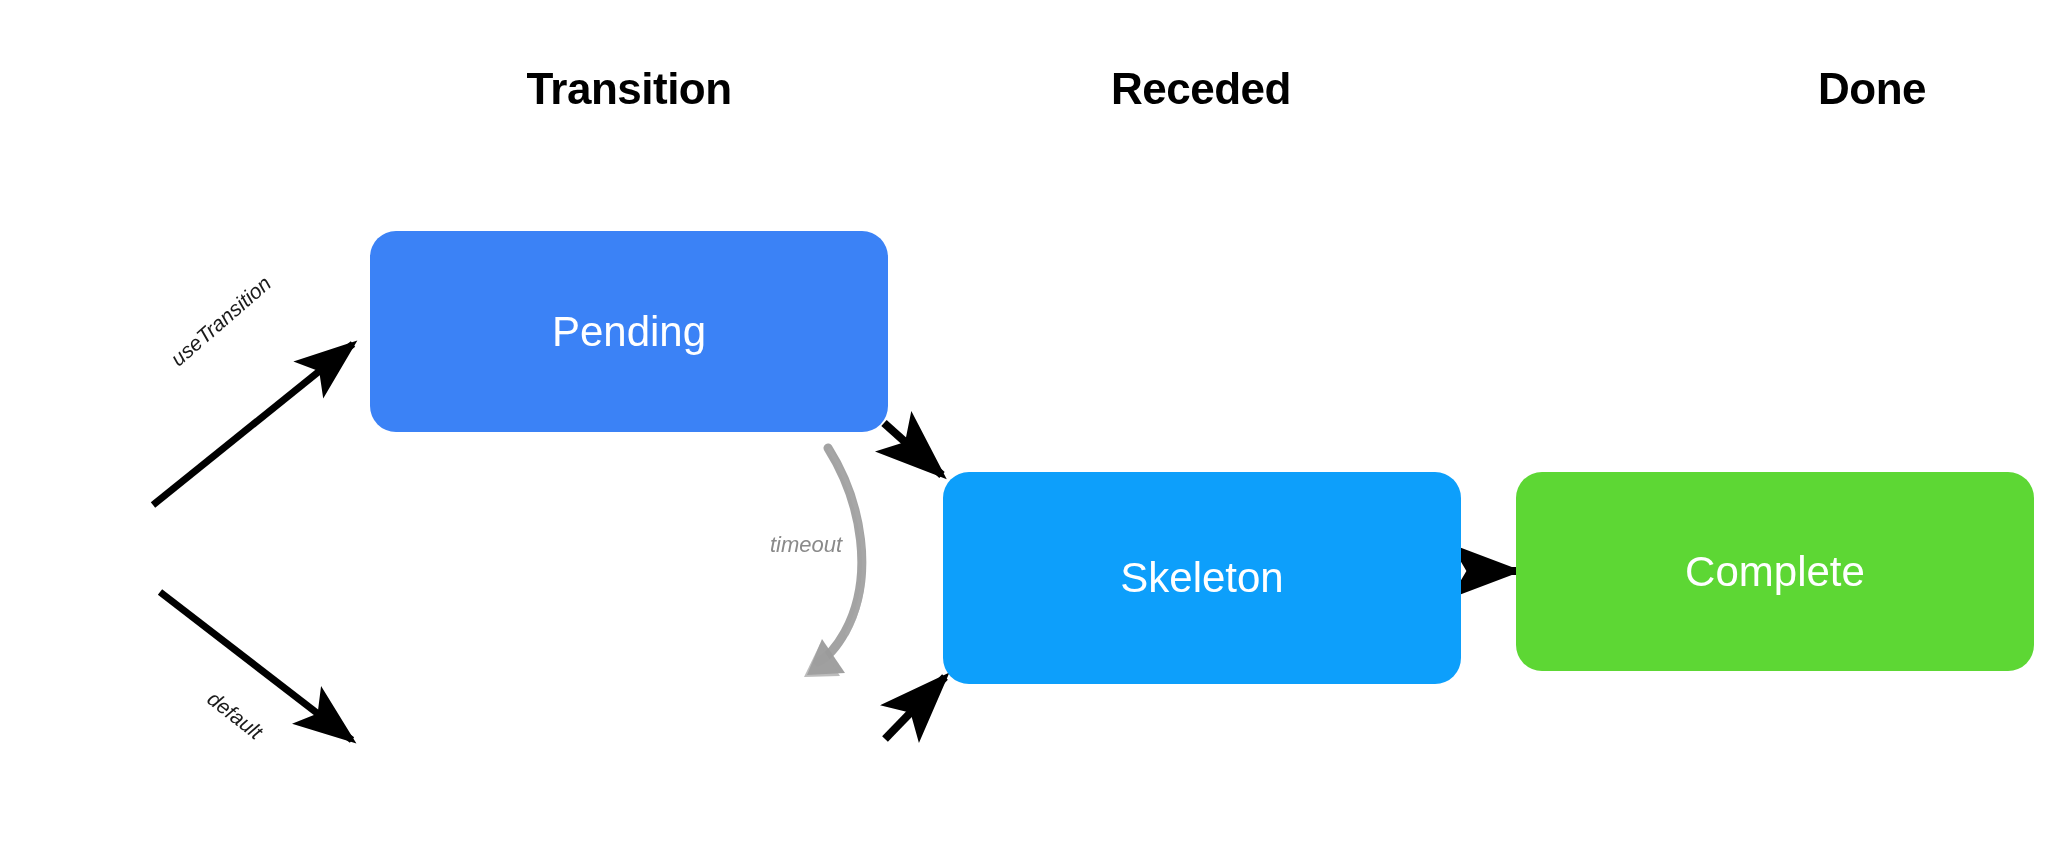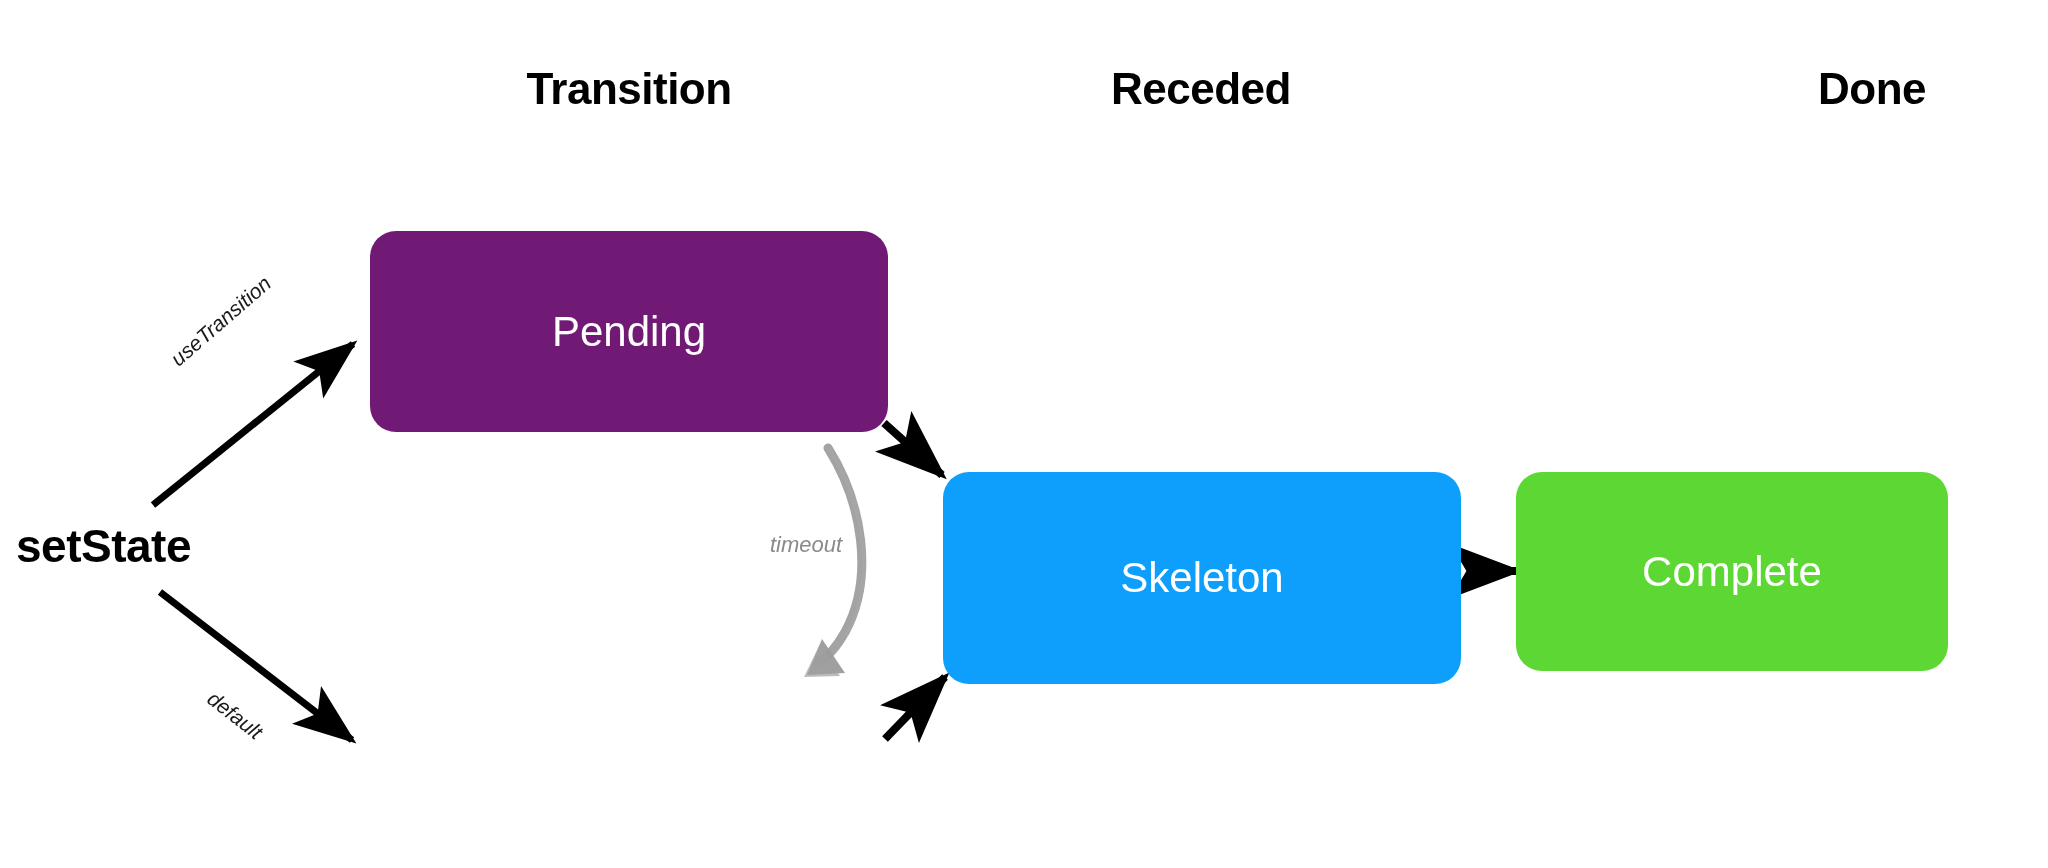--- a/index.html
+++ b/index.html
@@ -57,21 +57,21 @@
   #box-receded {
     left: 370px; top: 628px;
     width: 518px; height: 200px;
   }
   #box-skeleton {
     left: 943px; top: 440px;
     width: 518px; height: 212px;
   }
   #box-complete {
     left: 1516px; top: 440px;
-    width: 432px; height: 199px;
+    width: 518px; height: 199px;
   }
 
   
   #label-setstate {
     position: absolute;
     left: 16px; top: 487px;
     font-family: "Liberation Sans", sans-serif;
     font-weight: bold;
     font-size: 46px;
     color: #000000;
@@ -118,21 +118,20 @@
 </style>
 </head>
 <body style="background: rgb(255, 255, 255);">
 
 <div id="stage" style="background: rgb(255, 255, 255);">
 
   <div id="hdr-transition" class="col-header">Transition</div>
   <div id="hdr-loading" class="col-header">Receded</div>
   <div id="hdr-done" class="col-header">Done</div>
 
-  <div id="label-setstate">setState</div>
 
   <svg id="arrows" viewBox="0 0 2048 868">
     <defs>
       <marker id="ah-black" markerWidth="10" markerHeight="10" refX="8.2" refY="3.4" orient="auto" markerUnits="strokeWidth">
         <path d="M0,0 L9,3.4 L0,6.8 L2.0,3.4 Z" fill="#000000"></path>
       </marker>
     </defs>
 
     <g>
       <line x1="153" y1="473" x2="353" y2="312" stroke="#000000" stroke-width="7" marker-end="url(#ah-black)"></line>
@@ -160,21 +159,21 @@
 
       <path d="M 822 607 L 807 643 L 845 641 Z" fill="#9B9B9B" opacity="0.95"></path>
       <path d="M 820 612 L 804 645 L 840 644 Z" fill="#A0A0A0" opacity="0.7"></path>
     </g>
   </svg>
 
   <div id="label-usetransition" class="edge-label">useTransition</div>
   <div id="label-default" class="edge-label">default</div>
   <div id="label-timeout">timeout</div>
 
-  <div id="box-pending" class="state-box" style="background-color: #701a75;">
+  <div id="box-pending" class="state-box" style="background-color: #3b82f6;">
     <span class="state-label">Pending</span>
   </div>
 
 
   <div id="box-skeleton" class="state-box" style="background-color: rgb(13, 159, 251);">
     <span class="state-label">Skeleton</span>
   </div>
 
   <div id="box-complete" class="state-box" style="background-color: rgb(93, 215, 52);">
     <span class="state-label">Complete</span>

